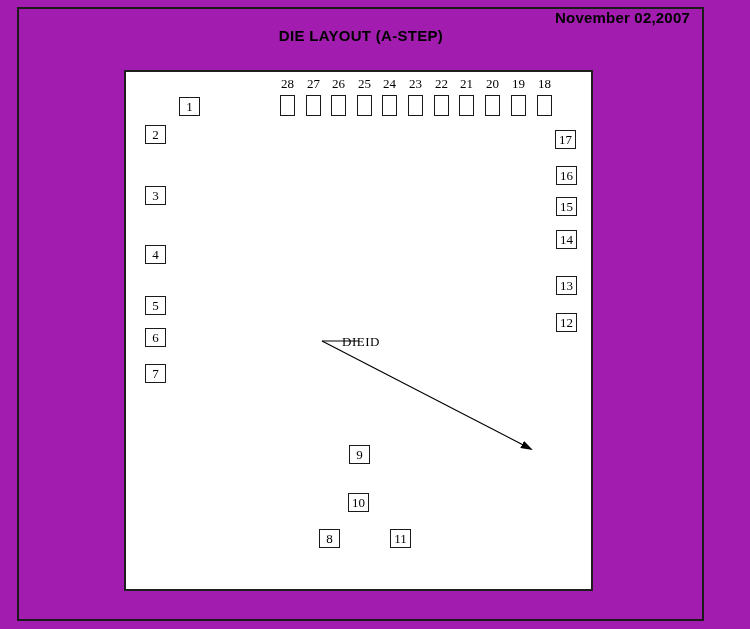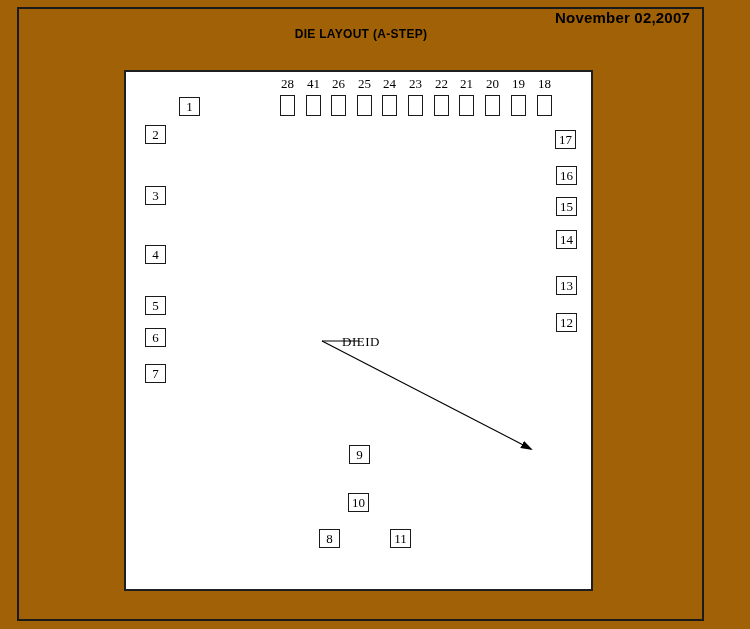--- a/index.html
+++ b/index.html
@@ -1,30 +1,30 @@
 <!DOCTYPE html>
 <html><head>
 <meta charset="utf-8">
 <style>
   html,body{margin:0;padding:0;background:#ffffff;}
   .canvas{
-    position:relative;width:750px;height:629px;background:#a16207;
+    position:relative;width:750px;height:629px;background:#a21caf;
     font-family:"Liberation Sans",sans-serif;overflow:hidden;
   }
   .outer-border{
     position:absolute;left:17px;top:7px;width:687px;height:614px;
     border:2px solid #1a1a1a;box-sizing:border-box;
   }
   .date{
     position:absolute;top:9px;right:60px;
     font-size:15px;font-weight:bold;color:#000;letter-spacing:0.2px;
   }
   .title{
     position:absolute;top:27px;left:0;width:722px;text-align:center;
-    font-size:12px;font-weight:bold;color:#000;letter-spacing:0.3px;
+    font-size:15px;font-weight:bold;color:#000;letter-spacing:0.3px;
   }
   .die-outline{
     position:absolute;left:124px;top:70px;width:469px;height:521px;
     border:2px solid #1f1f1f;box-sizing:border-box;background:#ffffff;
   }
   .top-pad{
     position:absolute;top:76px;width:26px;text-align:center;
   }
   .top-pad-label{
     font-family:"Liberation Serif",serif;font-size:13px;line-height:15px;color:#000;
@@ -57,21 +57,21 @@
   <div class="title">DIE LAYOUT (A-STEP)</div>
 
   <div class="die-outline"></div>
 
   <div id="top-pads">
       <div class="top-pad" style="left: 274.5px;">
         <div class="top-pad-label">28</div>
         <div class="top-pad-square" style="width: 15px; height: 21px;"></div>
       </div>
       <div class="top-pad" style="left: 300.5px;">
-        <div class="top-pad-label">41</div>
+        <div class="top-pad-label">27</div>
         <div class="top-pad-square" style="width: 15px; height: 21px;"></div>
       </div>
       <div class="top-pad" style="left: 325.5px;">
         <div class="top-pad-label">26</div>
         <div class="top-pad-square" style="width: 15px; height: 21px;"></div>
       </div>
       <div class="top-pad" style="left: 351.5px;">
         <div class="top-pad-label">25</div>
         <div class="top-pad-square" style="width: 15px; height: 21px;"></div>
       </div>

